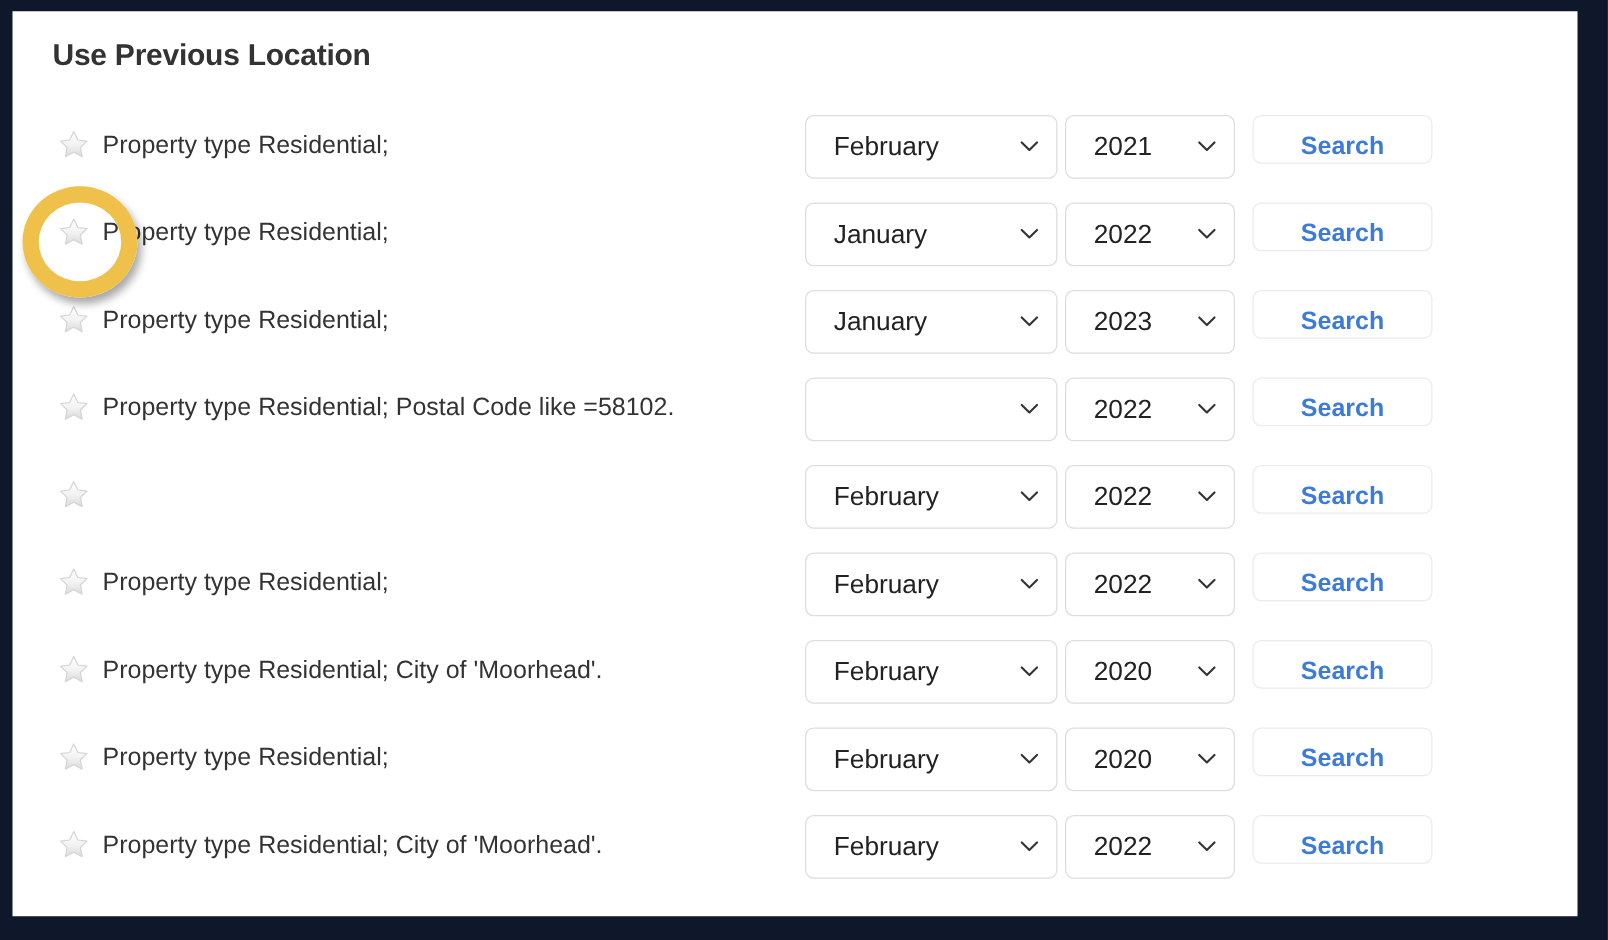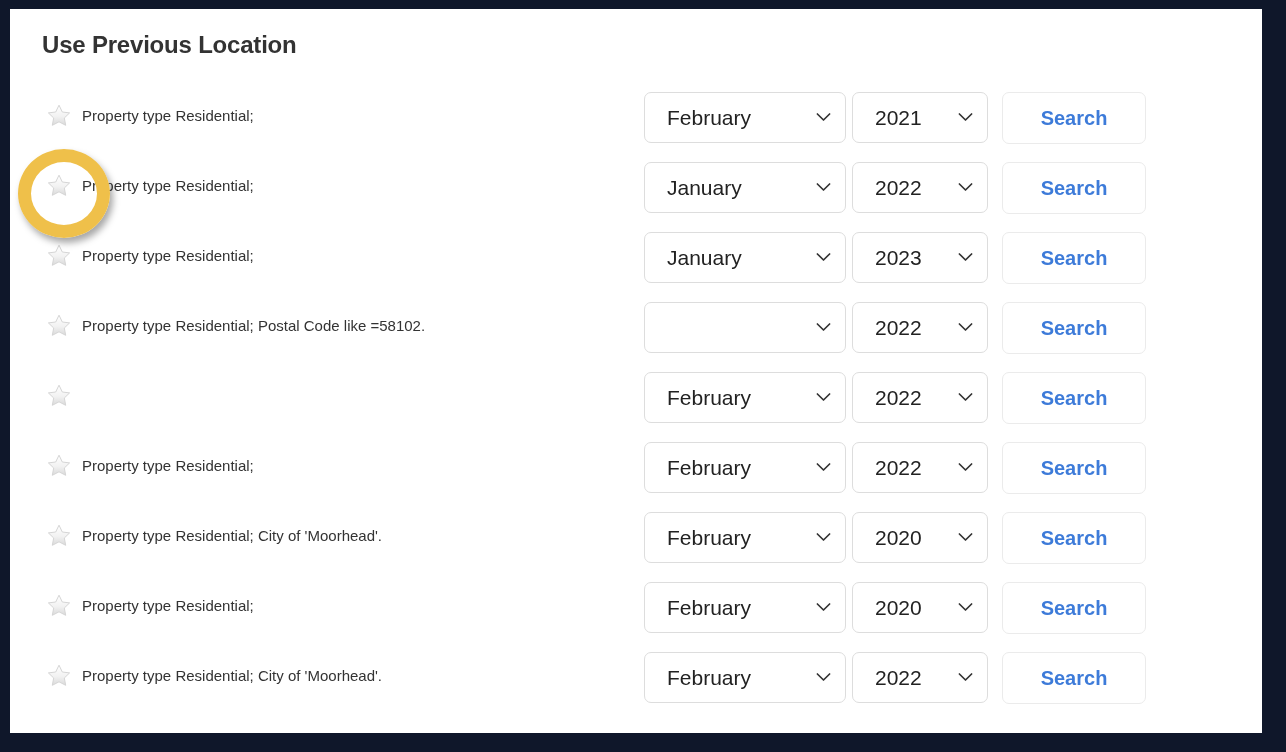--- a/index.html
+++ b/index.html
@@ -66,21 +66,21 @@
     height: 26px;
   }
   .fav-star svg { display: block; }
 
   .row-label {
     position: absolute;
     left: 72px;
     top: 12px;
     height: 30px;
     line-height: 30px;
-    font-size: 15px;
+    font-size: 20px;
     color: #333333;
     white-space: nowrap;
   }
 
   .ctrl-group {
     position: absolute;
     left: 634px;
     top: 0px;
     height: 70px;
   }
@@ -117,21 +117,21 @@
     width: 15px;
     height: 10px;
   }
   .chevron svg { display: block; }
 
   .search-btn {
     position: absolute;
     left: 358px;
     top: 3px;
     width: 144px;
-    height: 52px;
+    height: 39px;
     background: #ffffff;
     border: 1px solid #ebebeb;
     border-radius: 7px;
     box-sizing: border-box;
     cursor: pointer;
     padding: 0;
     font-family: "Liberation Sans", sans-serif;
   }
   .search-label {
     display: block;

